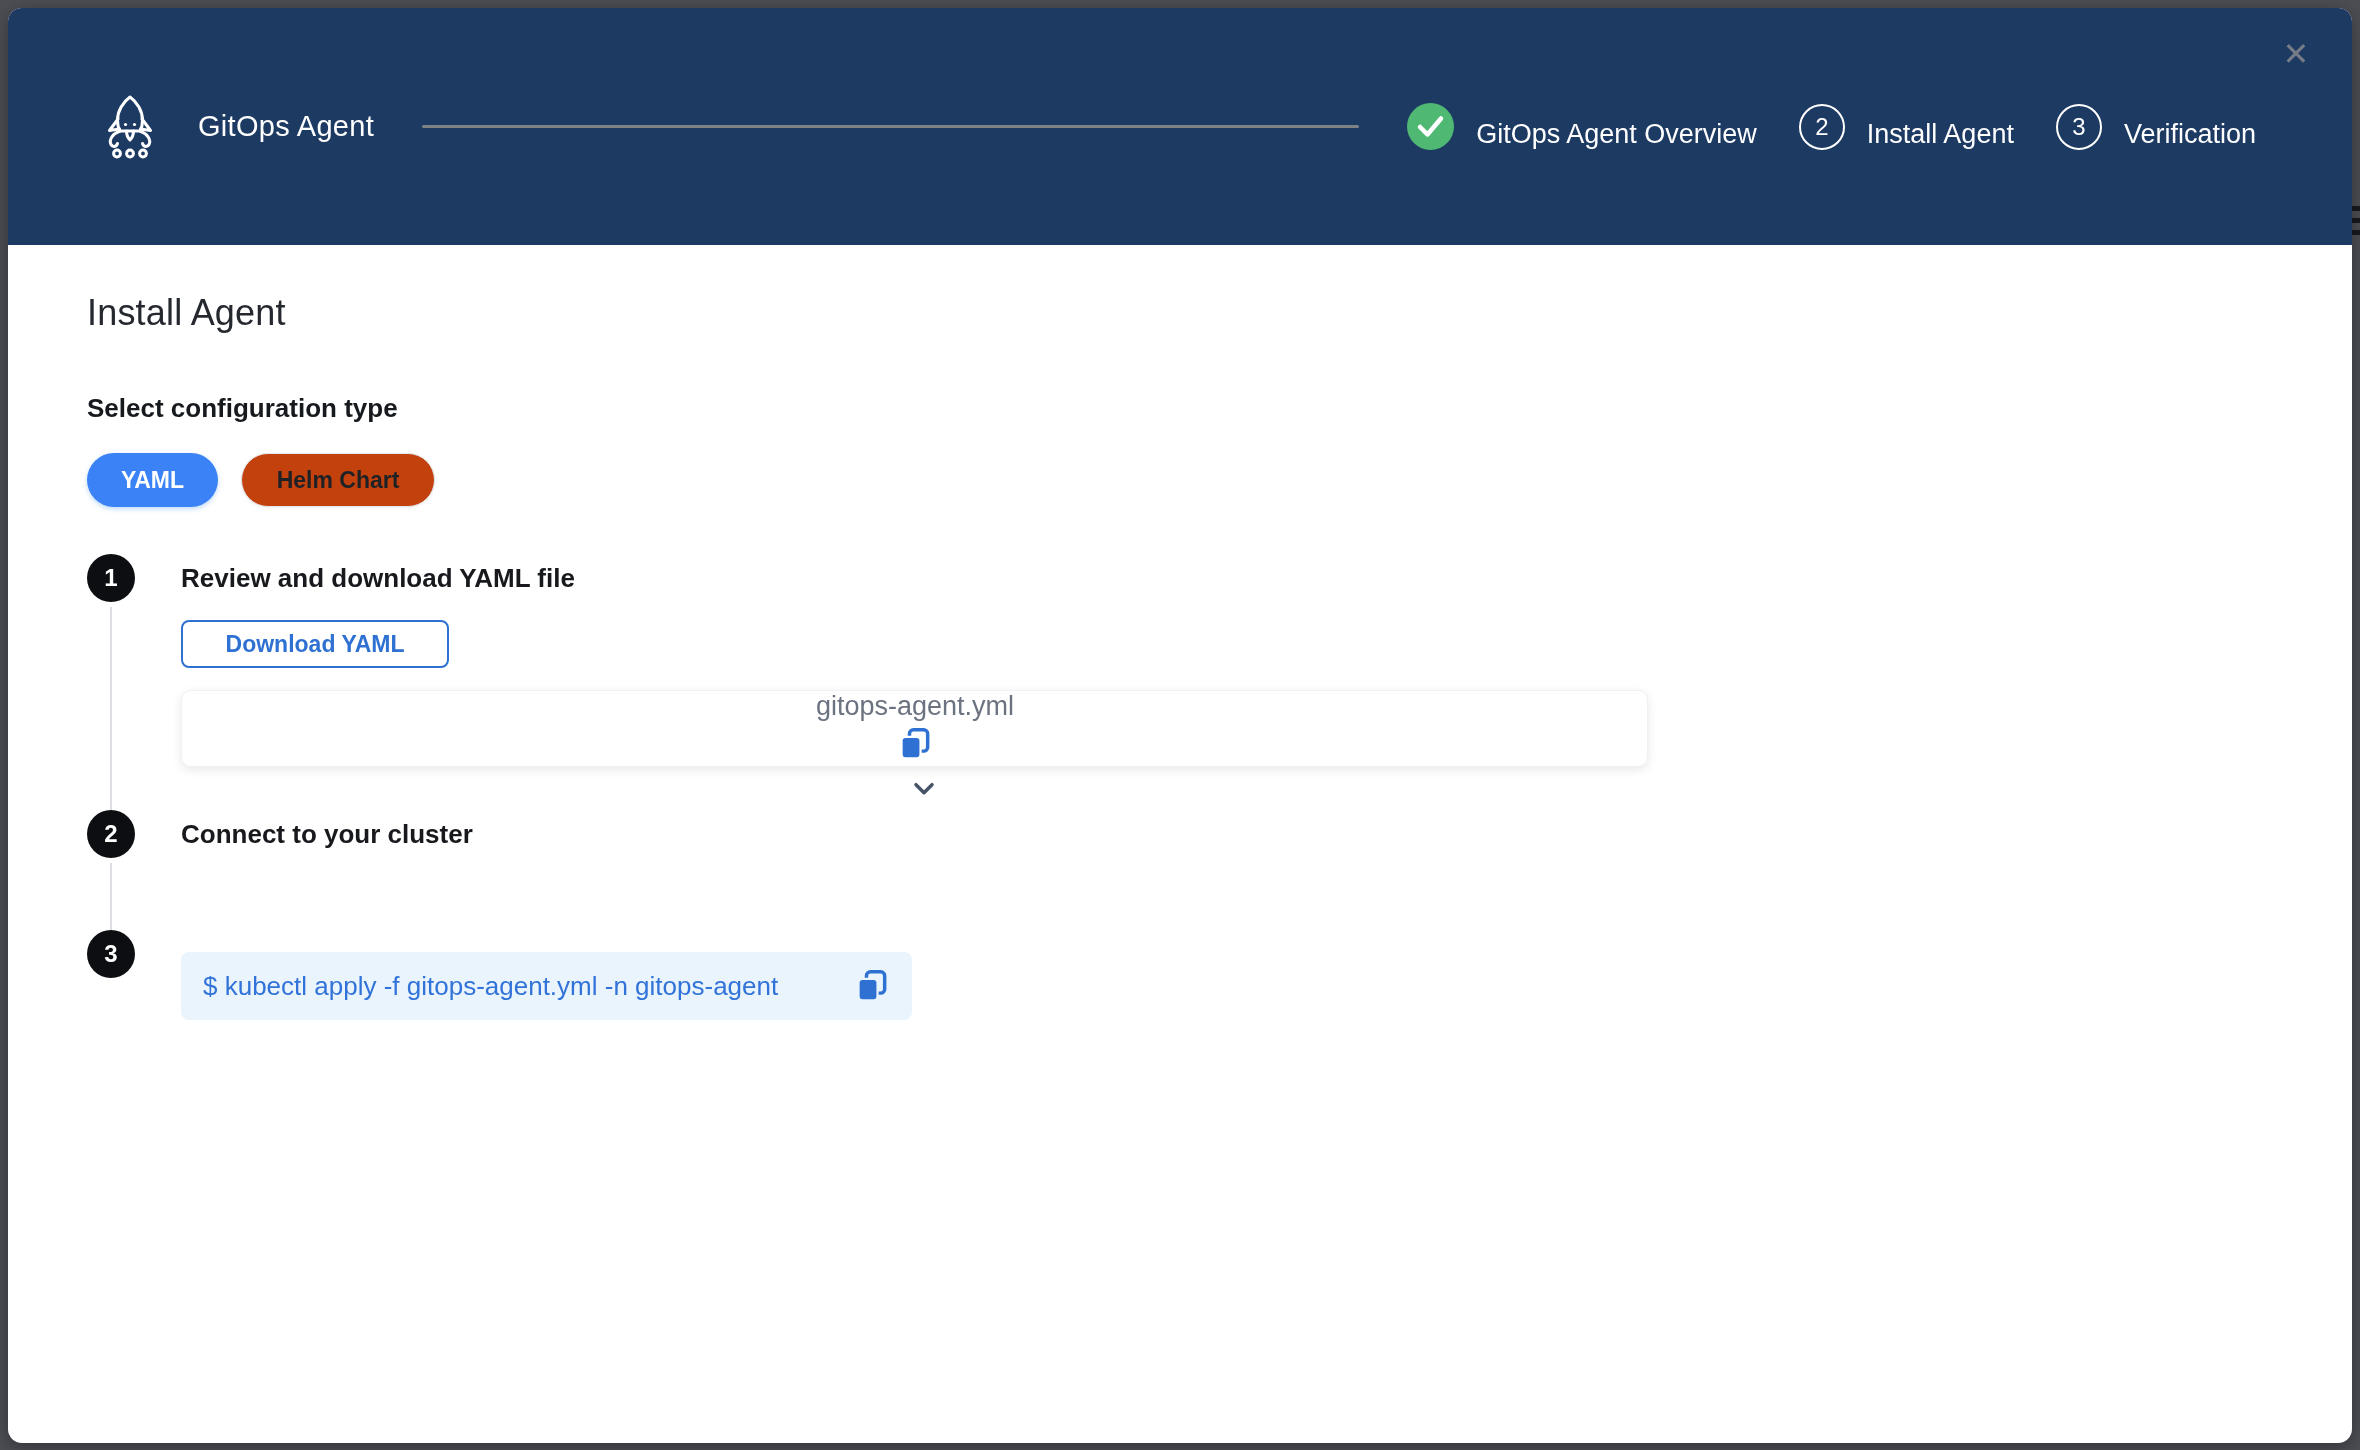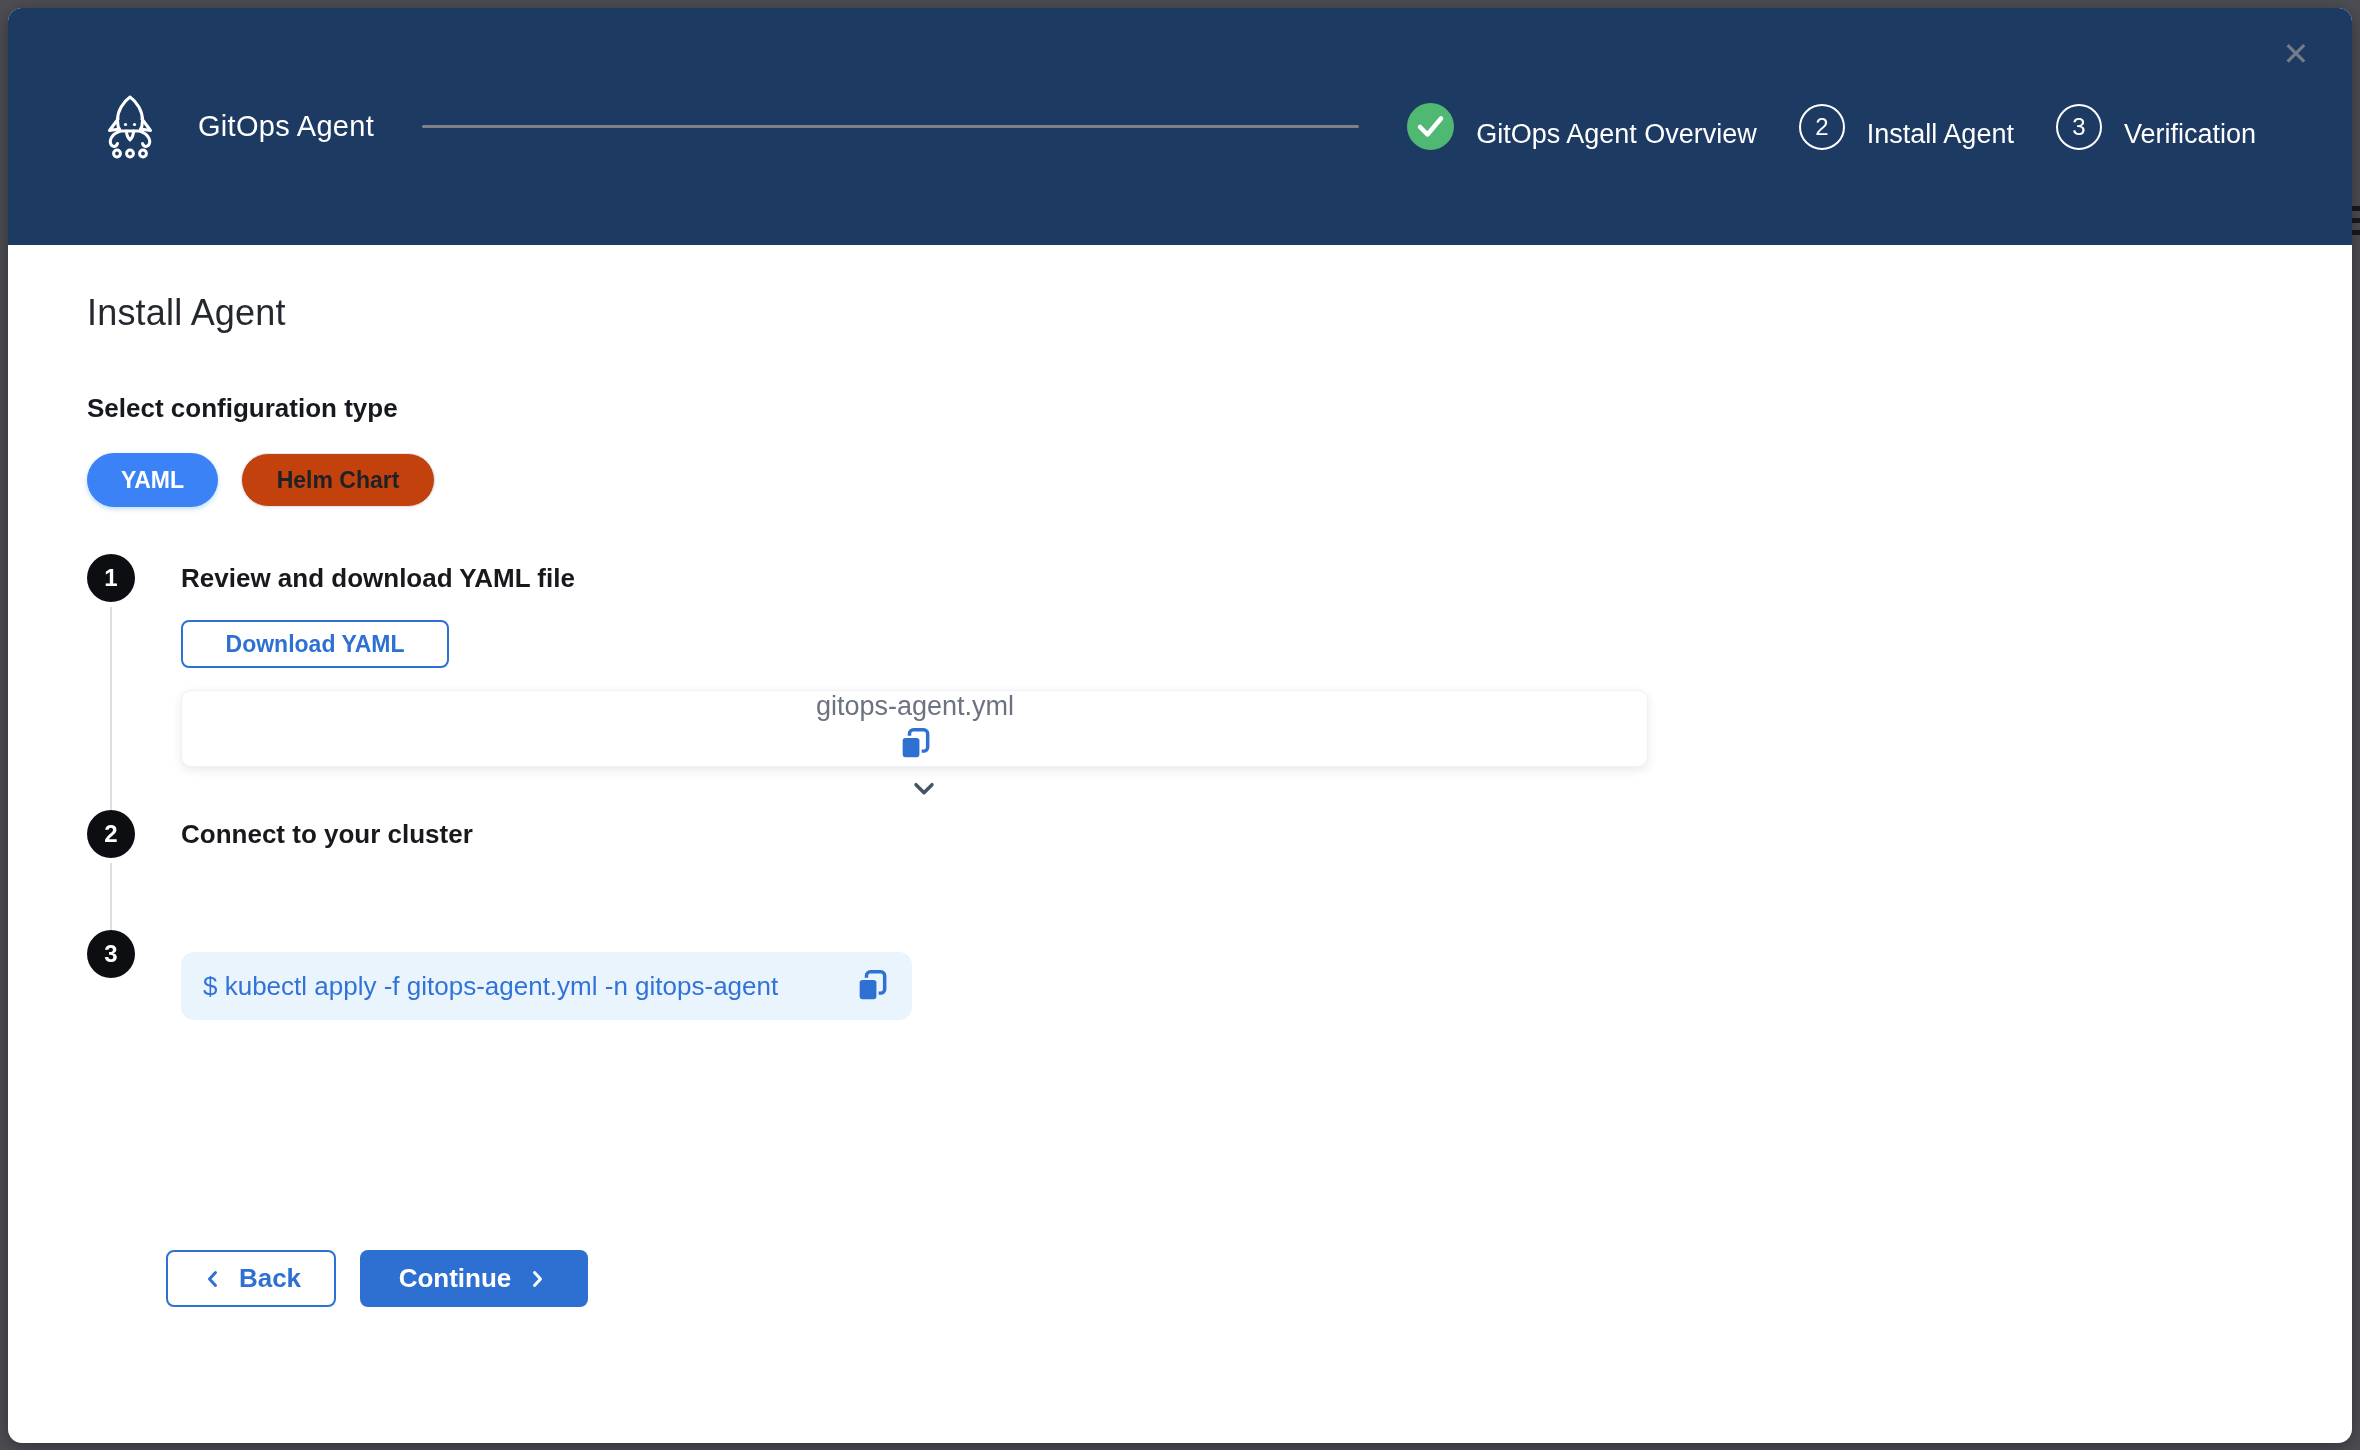--- a/index.html
+++ b/index.html
@@ -112,21 +112,21 @@
   .file-name { font-size:27px; color:#6b7280; flex:1 1 auto; }
   .icon-btn {
     width:44px; height:44px; display:flex; align-items:center; justify-content:center;
     cursor:pointer; flex:0 0 auto;
   }
   .file-row .chev { margin-left:18px; }
 
   .code-block {
     margin-top:22px;
     width:731px; height:68px;
-    background:#eaf4fd; border-radius:13px;
+    background:#eaf4fd; border-radius:8px;
     display:flex; align-items:center;
     padding:0 18px 0 22px;
   }
   .code-text { font-size:26px; color:#3173d8; flex:1 1 auto; white-space:nowrap; }
 
   
   .footer { display:flex; gap:24px; margin:230px 0 0 79px; }
   .btn {
     height:57px; border-radius:8px;
     display:flex; align-items:center; justify-content:center; gap:14px;
@@ -257,29 +257,15 @@
                 <rect x="8.5" y="3" width="11.5" height="13.5" rx="2.5" fill="none" stroke="#2e71d2" stroke-width="2.2"></rect>
                 <rect x="3.5" y="7.5" width="12" height="13.5" rx="2.5" fill="#2e71d2" stroke="#eaf4fd" stroke-width="1.4"></rect>
               </svg>
             </span>
           </div>
         </div>
       </div>
 
     </div>
 
-    <div class="footer">
-      <button class="btn btn-back">
-        <svg width="24" height="24" viewBox="0 0 24 24" fill="none" stroke="#2e71d2" stroke-width="3" stroke-linecap="round" stroke-linejoin="round">
-          <polyline points="14.5,5.5 8.5,12 14.5,18.5"></polyline>
-        </svg>
-        <span>Back</span>
-      </button>
-      <button class="btn btn-continue">
-        <span>Continue</span>
-        <svg width="24" height="24" viewBox="0 0 24 24" fill="none" stroke="#ffffff" stroke-width="3" stroke-linecap="round" stroke-linejoin="round">
-          <polyline points="9.5,5.5 15.5,12 9.5,18.5"></polyline>
-        </svg>
-      </button>
-    </div>
 
   </div>
 </div>
 
 </body></html>

